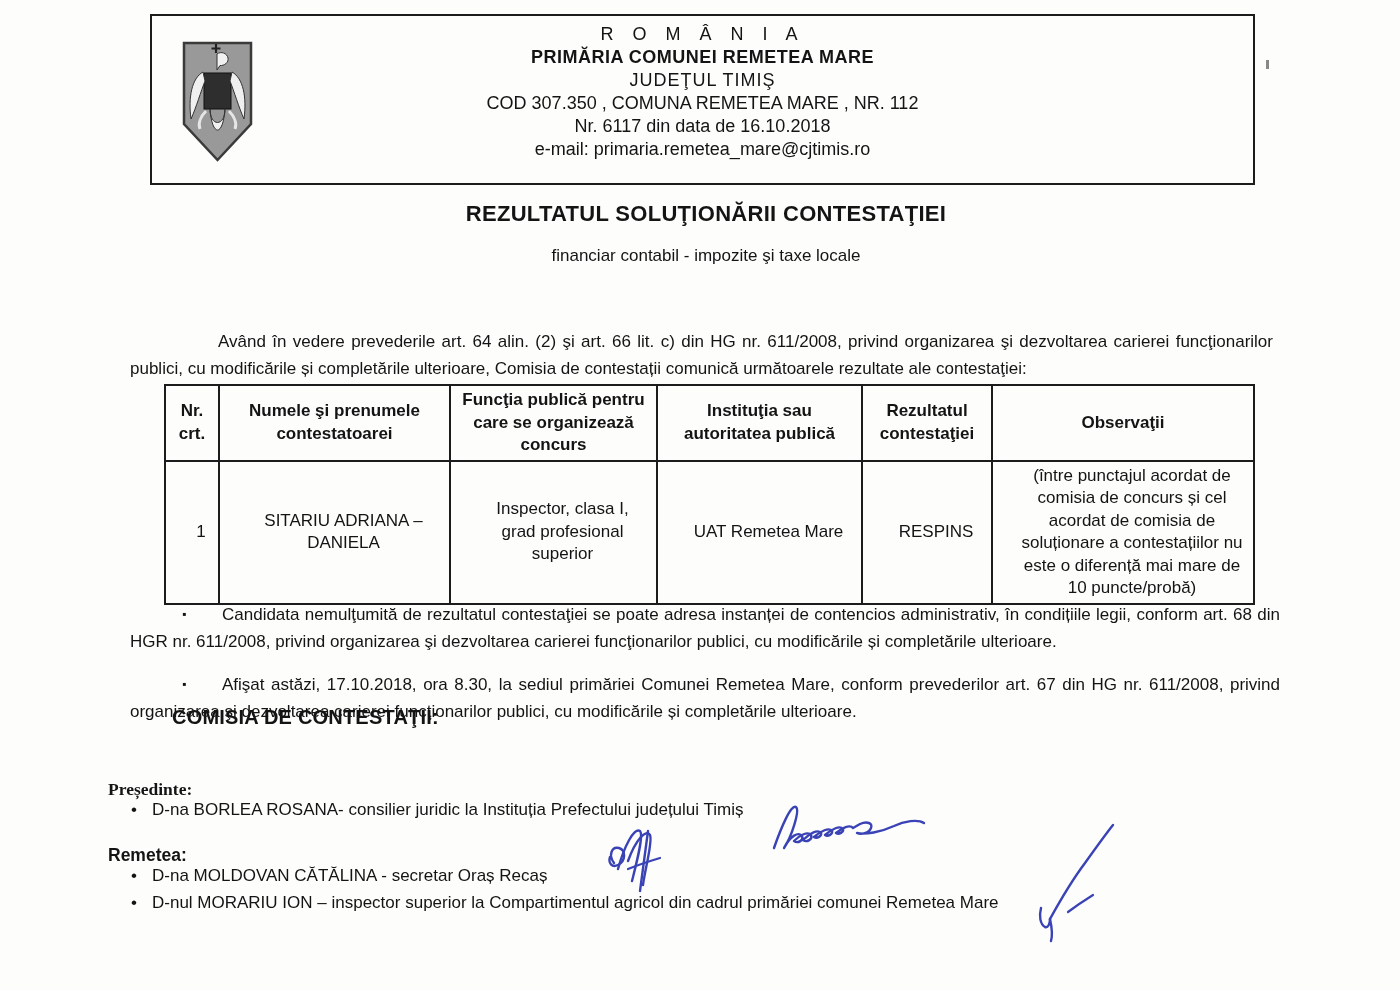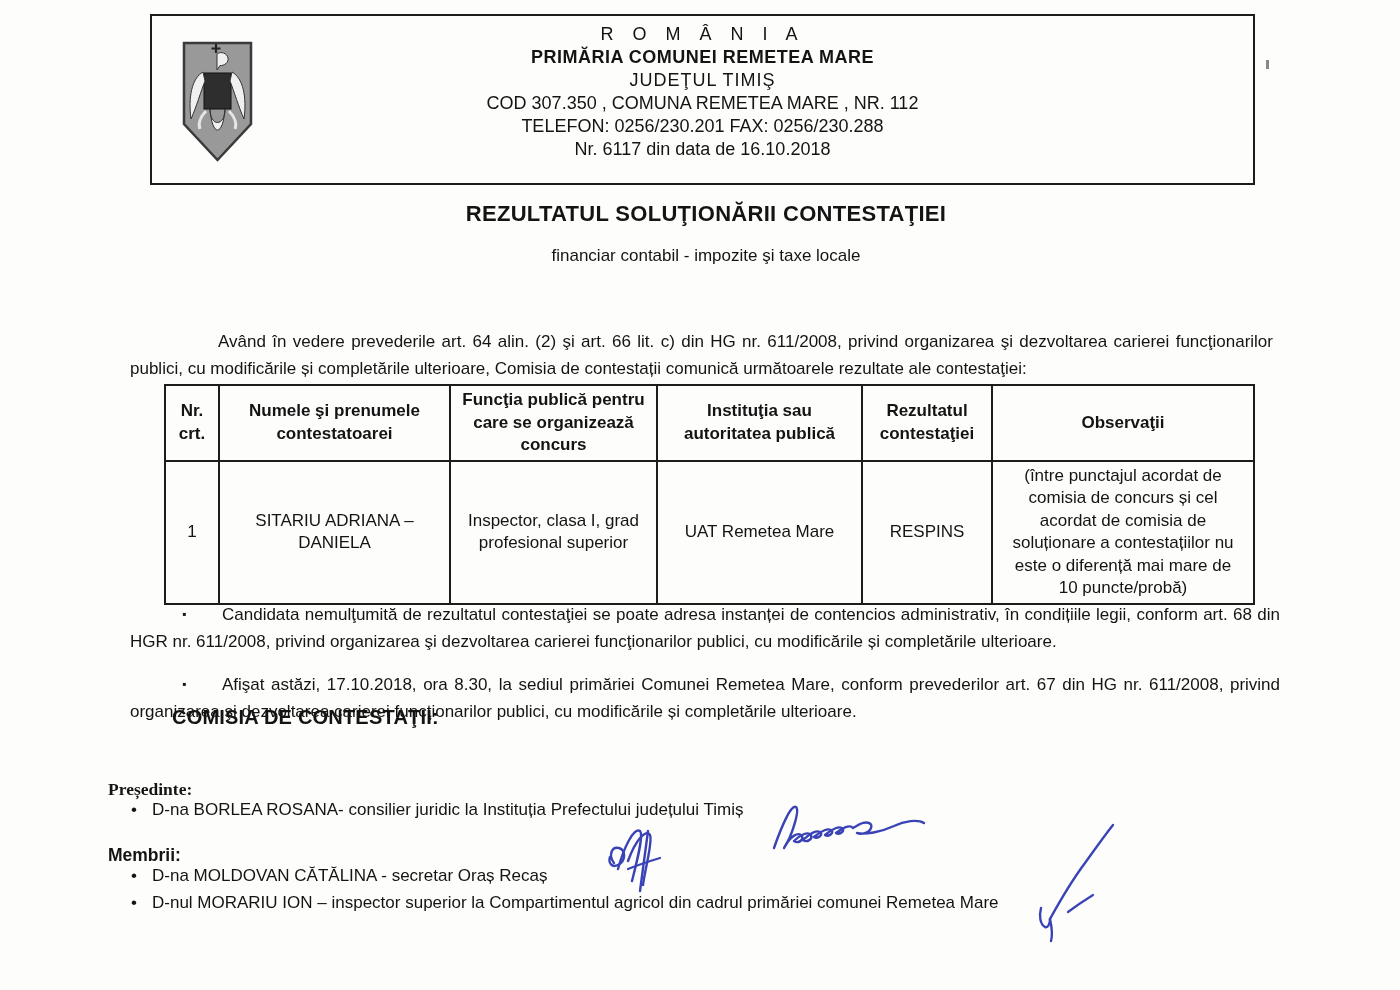--- a/index.html
+++ b/index.html
@@ -51,21 +51,21 @@
     position: absolute; left: 164px; top: 384px;
     width: 1089px; border-collapse: collapse; table-layout: fixed;
     font-size: 17px;
   }
   table.results th, table.results td {
     border: 2px solid #1c1c1c;
     text-align: center; vertical-align: middle;
     padding: 3px 10px; line-height: 22.5px;
   }
   table.results th { font-weight: bold; height: 66px; }
-  table.results td { height: 126px; }
+  table.results td { height: 126px; padding-left: 28px; }
   td.obs { line-height: 23.5px; padding: 3px 6px; }
 
   
   .note {
     position: absolute; left: 130px; width: 1150px;
     text-align: justify; font-size: 17px; line-height: 26.5px;
     text-indent: 52px;
   }
   .note-1 { top: 601px; }
   .note-2 { top: 671px; }
@@ -115,22 +115,22 @@
       <rect x="24" y="34" width="27" height="36" fill="#2e2e2e" stroke="#111"></rect>
       <path d="M23,33 C12,39 8,58 11,80 C16,69 21,52 25,42 Z" fill="#f0f0f0" stroke="#333" stroke-width="1"></path>
       <path d="M52,33 C63,39 67,58 64,80 C59,69 54,52 50,42 Z" fill="#f0f0f0" stroke="#333" stroke-width="1"></path>
       <path d="M30,70 C30,88 45,88 45,70 C43,98 32,98 30,70 Z" fill="#f0f0f0" stroke="#333" stroke-width="1"></path>
       <path d="M26,72 C20,78 18,85 20,90 M49,72 C55,78 57,85 55,90" stroke="#e6e6e6" stroke-width="3" fill="none"></path>
     </svg>
     <span class="line lh-country">R O M Â N I A</span>
     <span class="line lh-institution">PRIMĂRIA COMUNEI REMETEA MARE</span>
     <span class="line lh-county">JUDEŢUL TIMIŞ</span>
     <span class="line">COD 307.350 , COMUNA REMETEA MARE , NR. 112</span>
-    <span class="line">TELEFON: 0256/230.201 FAX: 0256/230.288</span>
     <span class="line">Nr. 6117 din data de 16.10.2018</span>
+    <span class="line">e-mail: primaria.remetea_mare@cjtimis.ro</span>
   </div>
   <div class="speck"></div>
 
   <div class="doc-title">REZULTATUL SOLUŢIONĂRII CONTESTAŢIEI</div>
 
   <div class="intro">
     <div>financiar contabil - impozite şi taxe locale</div>
   </div>
 
   <div class="legal">Având în vedere prevederile art. 64 alin. (2) şi art. 66 lit. c) din HG nr. 611/2008, privind organizarea şi dezvoltarea carierei funcţionarilor publici, cu modificările și completările ulterioare, Comisia de contestații comunică următoarele rezultate ale contestaţiei:</div>
@@ -172,21 +172,21 @@
   </p>
 
   <div class="commission-heading">COMISIA DE CONTESTAŢII:</div>
 
   <div class="role-label label-president">Președinte:</div>
   <div class="member-item item-president">
     <span class="dot">•</span>
     <span>D-na BORLEA ROSANA- consilier juridic la Instituția Prefectului județului Timiș</span>
   </div>
 
-  <div class="role-label label-members">Membrii:</div>
+  <div class="role-label label-members">Remetea:</div>
   <div class="member-item item-member-1">
     <span class="dot">•</span>
     <span>D-na MOLDOVAN CĂTĂLINA - secretar Oraș Recaș</span>
   </div>
   <div class="member-item item-member-2">
     <span class="dot">•</span>
     <span>D-nul MORARIU ION – inspector superior la Compartimentul agricol din cadrul primăriei comunei Remetea Mare</span>
   </div>
 
   <svg class="sig sig-1" viewBox="0 0 162 56" aria-hidden="true">

